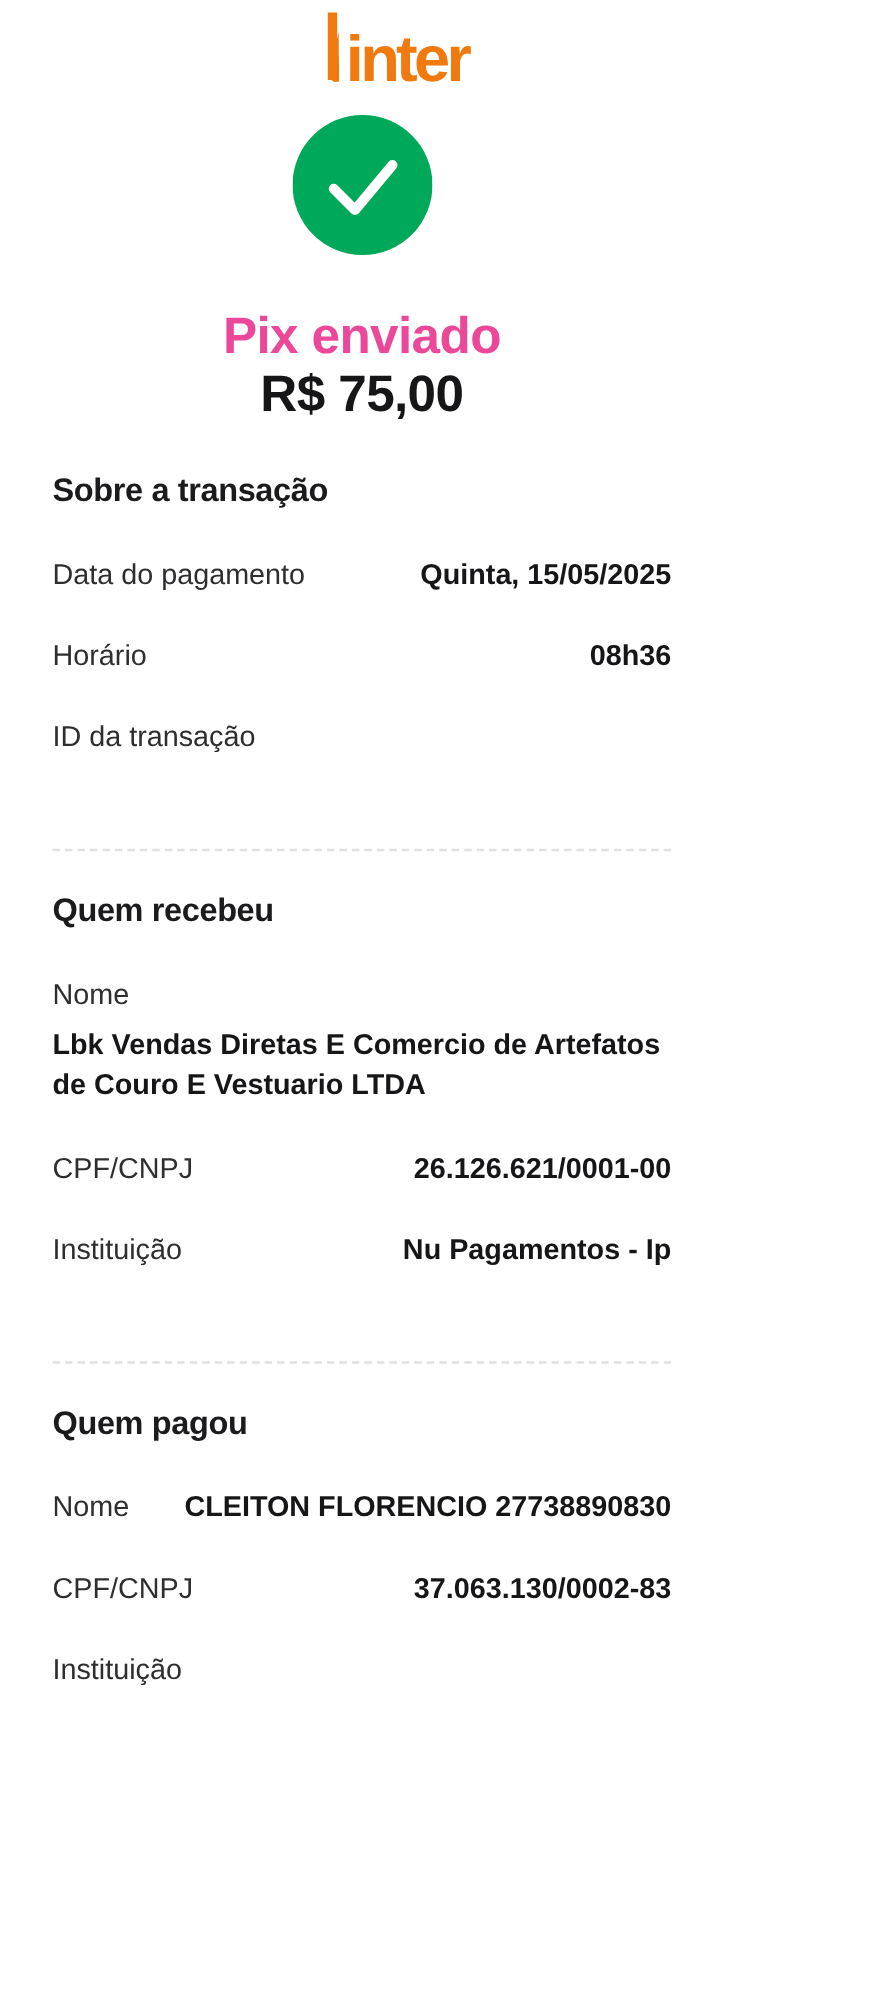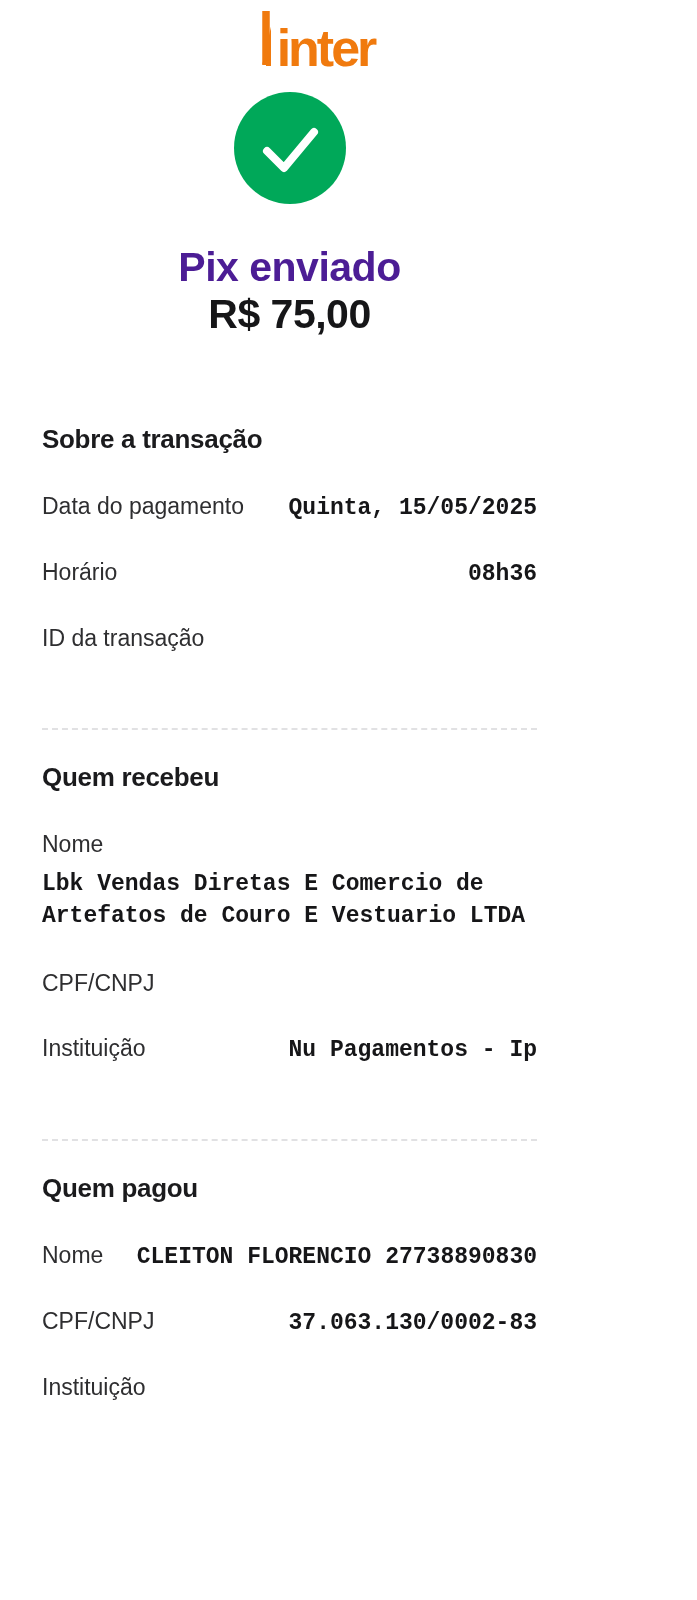--- a/index.html
+++ b/index.html
@@ -40,60 +40,59 @@
     justify-content: center;
     margin-top: 22px;
   }
 
   .status-title {
     margin-top: 36px;
     text-align: center;
     font-size: 41px;
     font-weight: 700;
     letter-spacing: -0.5px;
-    color: #4c1d95;
+    color: #ec4899;
   }
   .status-amount {
     text-align: center;
     font-size: 41px;
     font-weight: 700;
     letter-spacing: -0.5px;
     color: #161618;
   }
 
   
   .content { padding: 0 42px; }
 
   .section-title {
     font-size: 26px;
     font-weight: 700;
     letter-spacing: -0.3px;
     color: #1b1b1d;
   }
-  .section-first { margin-top: 86px; }
+  .section-first { margin-top: 38px; }
 
   .row {
     margin-top: 38px;
     display: flex;
     justify-content: space-between;
     align-items: baseline;
     gap: 4px;
   }
   .row-label {
     font-size: 23px;
     font-weight: 400;
     color: #2e2e30;
     white-space: nowrap;
   }
   .row-value {
     font-size: 23px;
     font-weight: 700;
     color: #161618;
     text-align: right;
-    font-family: Liberation Mono, monospace;
   }
   .row.stacked {
     display: block;
   }
   .row.stacked .row-value {
     display: block;
     text-align: left;
     margin-top: 11px;
     line-height: 1.38;
   }
@@ -168,20 +167,21 @@
     <div class="section">
       <div class="section-title after-divider">Quem recebeu</div>
 
       <div class="row stacked">
         <span class="row-label">Nome</span>
         <span class="row-value">Lbk Vendas Diretas E Comercio de Artefatos de Couro E Vestuario LTDA</span>
       </div>
 
       <div class="row">
         <span class="row-label">CPF/CNPJ</span>
+        <span class="row-value">26.126.621/0001-00</span>
       </div>
 
       <div class="row">
         <span class="row-label">Instituição</span>
         <span class="row-value">Nu Pagamentos - Ip</span>
       </div>
     </div>
 
     <hr class="divider">
 

